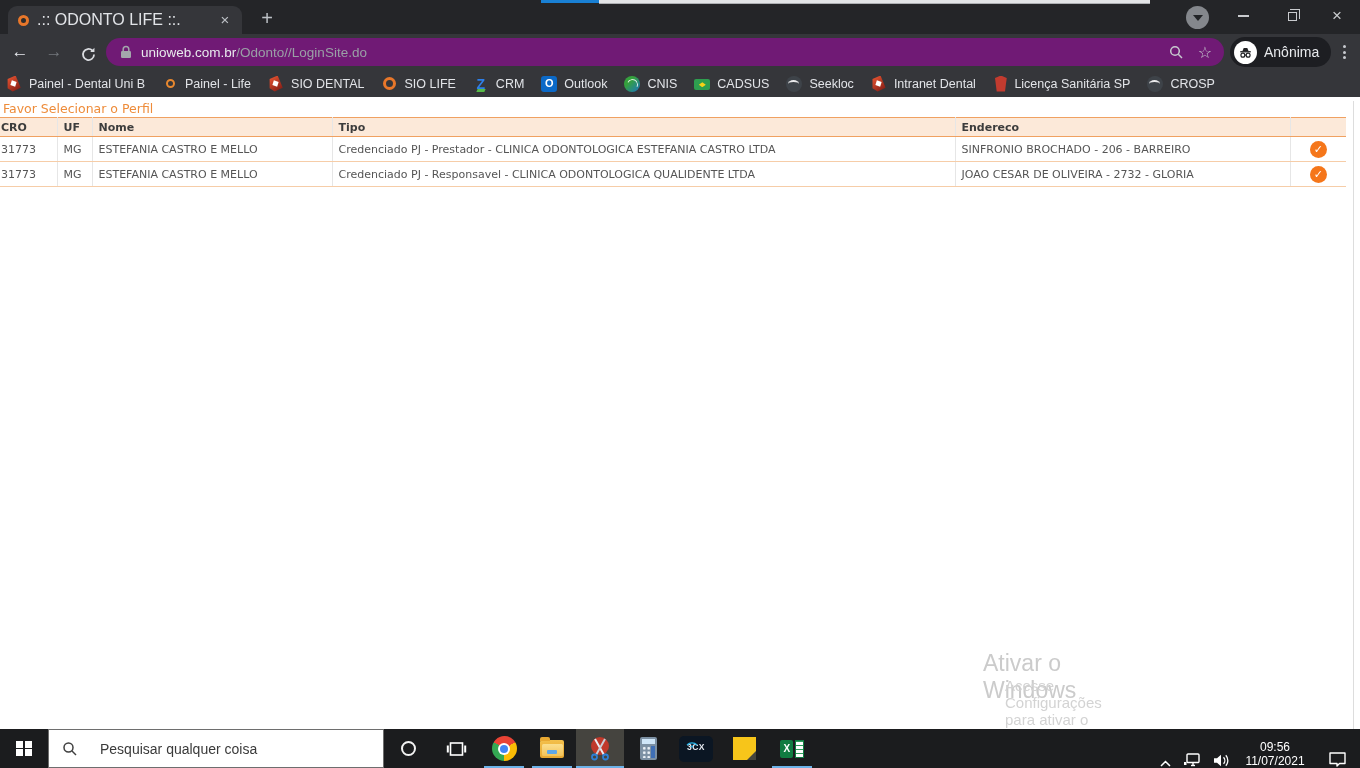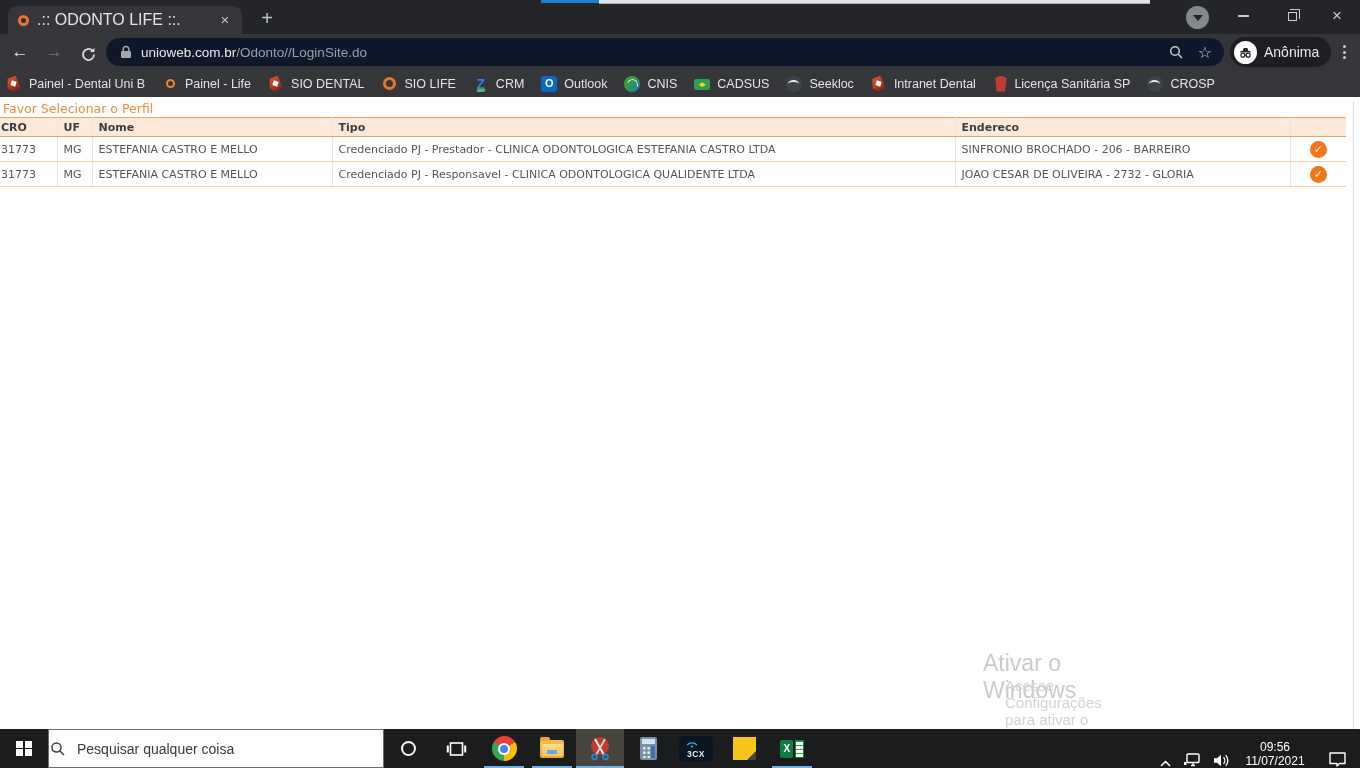--- a/index.html
+++ b/index.html
@@ -22,21 +22,21 @@
   .tab-search i { position:absolute; left:6.5px; top:9px; width:0; height:0; border-left:5px solid transparent; border-right:5px solid transparent; border-top:6px solid #222427; }
   .wc { position:absolute; top:0; width:46px; height:32px; display:flex; align-items:center; justify-content:center; }
   .wc-min { left:1220px; } .wc-min i { width:11px; height:2px; background:#C9CBCE; }
   .wc-restore { left:1269px; } .wc-restore i { position:relative; width:9px; height:9px; border:1px solid #C9CBCE; }
   .wc-restore i:before { content:""; position:absolute; left:1px; top:-4px; width:9px; height:9px; border:1px solid #C9CBCE; border-left:none; border-bottom:none; }
   .wc-close { left:1314px; color:#C9CBCE; font-size:17px; }
 
   .toolbar { position:absolute; left:0; top:34px; width:100%; height:36px; background:#35363A; }
   .nav-ic { position:absolute; top:4px; width:28px; height:28px; text-align:center; line-height:28px; font-size:17px; border-radius:50%; }
   .back { left:6px; color:#E7E9ED; } .fwd { left:40px; color:#74787D; } .reload { left:74px; padding-top:6px; }
-  .omnibox { position:absolute; left:106px; top:4px; width:1118px; height:28px; border-radius:14px; background:#0f172a; display:flex; align-items:center; padding:0 12px 0 14px; }
+  .omnibox { position:absolute; left:106px; top:4px; width:1118px; height:28px; border-radius:14px; background:#701a75; display:flex; align-items:center; padding:0 12px 0 14px; }
   .url { margin-left:9px; font-size:13.5px; white-space:nowrap; }
   .url .dom { color:#E8EAED; } .url .path { color:#9AA0A6; }
   .omni-spacer { flex:1; }
   .omni-ic { margin-left:14px; display:flex; align-items:center; }
   .star { color:#C7CACF; font-size:16px; margin-left:14px; }
   .incog-chip { position:absolute; left:1230px; top:3px; height:30px; border-radius:15px; background:#1D1E22; display:flex; align-items:center; padding:0 12px 0 4px; }
   .incog-circ { width:23px; height:23px; border-radius:50%; background:#fff; display:flex; align-items:center; justify-content:center; }
   .incog-label { margin-left:7px; font-size:14px; color:#E8EAED; }
   .menu-dots { position:absolute; left:1332px; top:6px; width:24px; height:24px; display:flex; flex-direction:column; align-items:center; justify-content:center; gap:2.5px; }
   .menu-dots b { width:3px; height:3px; border-radius:50%; background:#C7CACF; }
@@ -70,40 +70,40 @@
   .check { display:inline-block; width:17px; height:17px; border-radius:50%; background:#F5761A; color:#fff; font-size:11px; font-weight:bold; line-height:17px; text-align:center; vertical-align:middle; }
   .edge-line { position:absolute; left:1353px; top:4px; height:628px; width:1px; background:#DDDDDD; }
   .wm1 { position:absolute; left:983px; top:553px; font-size:23px; color:#CBCBCB; font-family:"Liberation Sans", sans-serif; }
   .wm2 { position:absolute; left:1005px; top:580px; font-size:15px; color:#D3D3D3; font-family:"Liberation Sans", sans-serif; }
 
   
   .taskbar { position:absolute; left:0; bottom:0; width:1360px; height:39px; background:#1B1C1E; display:flex; align-items:stretch; font-family:"Liberation Sans", sans-serif; }
   .tb-cell { width:48px; display:flex; align-items:center; justify-content:center; position:relative; flex:none; }
   .win-logo { display:grid; grid-template-columns:7px 7px; grid-template-rows:7px 7px; gap:1.5px; }
   .win-logo b { background:#fff; }
-  .tb-search { width:336px; background:#fff; border:1px solid #6E6E6E; display:flex; align-items:center; gap:11px; padding-left:1px; flex:none; }
+  .tb-search { width:336px; background:#fff; border:1px solid #6E6E6E; display:flex; align-items:center; gap:22px; padding-left:13px; flex:none; }
   .tb-search-text { font-size:14px; color:#3A3A3A; }
   .cortana-ring { width:15px; height:15px; border:2px solid #F2F2F2; border-radius:50%; }
   .appcell.active { background:#45443F; }
   .runline { position:absolute; bottom:0; left:4px; right:4px; height:2.5px; background:#6CB2E8; }
   .runline.full { left:0; right:0; }
   .chrome-ic { width:25px; height:25px; border-radius:50%; background:conic-gradient(from 60deg,#FBBC05 0 120deg,#34A853 120deg 240deg,#EA4335 240deg 360deg); position:relative; }
   .chrome-ic:before { content:""; position:absolute; left:6.5px; top:6.5px; width:12px; height:12px; background:#fff; border-radius:50%; }
   .chrome-ic:after { content:""; position:absolute; left:8.5px; top:8.5px; width:8px; height:8px; background:#4285F4; border-radius:50%; }
   .folder-ic { width:24px; height:18px; background:linear-gradient(#F3C04B,#E8A832); border-radius:2px; position:relative; }
   .folder-ic:before { content:""; position:absolute; left:0; top:-3px; width:10px; height:4px; background:#E8A832; border-radius:2px 2px 0 0; }
   .folder-ic:after { content:""; position:absolute; left:1.5px; top:4px; right:1.5px; bottom:1.5px; background:linear-gradient(#FBDF8E,#F3C35A); border-radius:1.5px; }
   .folder-slot { position:absolute; left:7px; top:10px; width:10px; height:4px; background:#5FA7E8; z-index:2; border-radius:1px; }
   .snip-ic { position:relative; width:26px; height:26px; }
   .snip-red { position:absolute; left:4px; top:1px; width:18px; height:18px; border-radius:50%; background:#C0392B; }
   .calc-ic { width:17px; height:23px; background:#7C90A3; border-radius:2px; position:relative; }
   .calc-ic:before { content:""; position:absolute; left:2px; top:2px; right:2px; height:5px; background:#CFE6F8; }
   .calc-ic:after { content:""; position:absolute; left:2px; top:9px; width:9px; bottom:2px; background-image:radial-gradient(#EDF3F8 1.2px, transparent 1.4px); background-size:4.5px 4.5px; }
   .calc-bar { position:absolute; right:2px; top:9px; width:4px; bottom:2px; background:#3F6FB5; }
-  .c3x-ic { width:34px; height:26px; border-radius:5px; background:#0B1623; display:flex; flex-direction:column; align-items:center; justify-content:flex-end; padding-bottom:3px; position:relative; }
+  .c3x-ic { width:34px; height:26px; border-radius:5px; background:#0B1623; display:flex; flex-direction:column; align-items:center; justify-content:center; padding-bottom:3px; position:relative; }
   .c3x-glyph { color:#E8ECF2; font-size:8.5px; font-weight:bold; letter-spacing:.5px; }
   .sticky-ic { width:23px; height:23px; background:#F7C51A; position:relative; }
   .sticky-ic:after { content:""; position:absolute; right:0; bottom:0; width:0; height:0; border-left:9px solid transparent; border-bottom:9px solid #45443C; }
   .excel-ic { display:flex; gap:1.5px; align-items:center; }
   .excel-book { width:13px; height:18px; background:#107C41; border-radius:2px; color:#fff; font-weight:bold; font-size:10px; line-height:18px; text-align:center; }
   .excel-sheet { width:9px; height:18px; background:#fff; border:1px solid #107C41; background-image:repeating-linear-gradient(#2E9E5B 0 1.2px, transparent 1.2px 4px); }
   .tray { margin-left:auto; display:flex; align-items:center; }
   .tray-cell { display:flex; align-items:flex-end; justify-content:center; height:39px; }
   .clock { width:78px; text-align:center; color:#fff; font-size:12px; line-height:14px; }
 </style>

